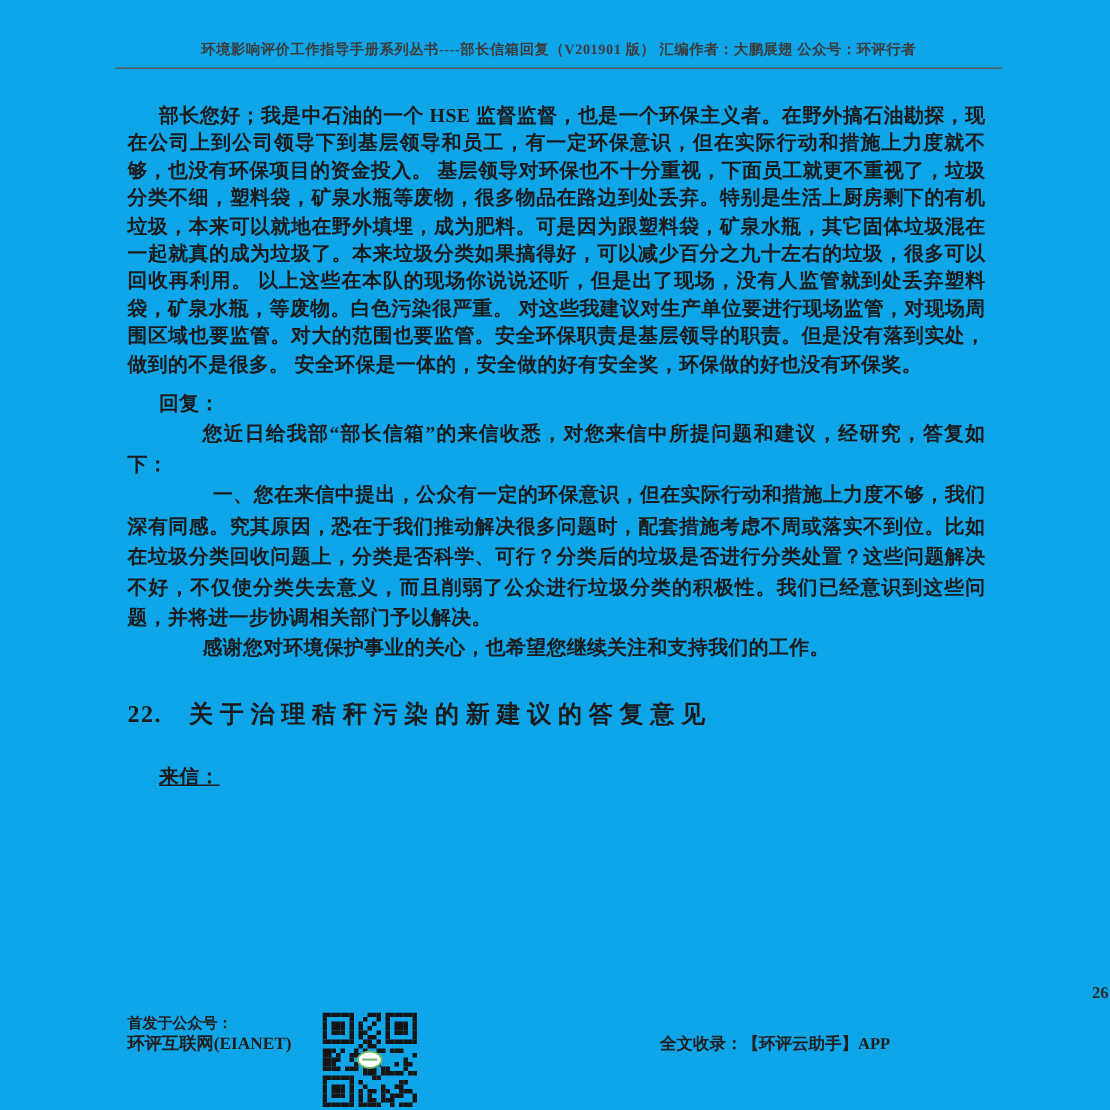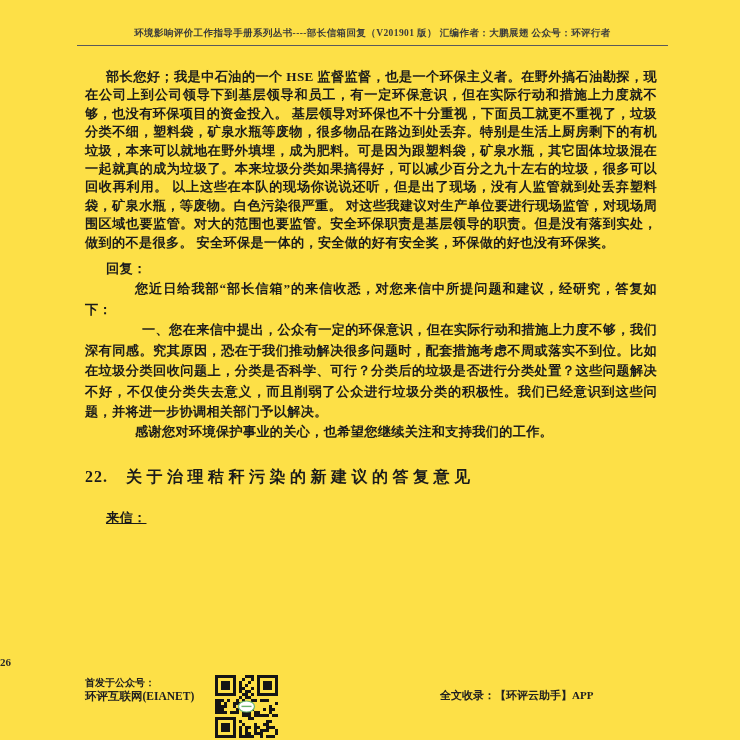--- a/index.html
+++ b/index.html
@@ -1,17 +1,17 @@
 <!DOCTYPE html>
 <html lang="zh"><head>
 <meta charset="utf-8">
 <style>
   html,body{margin:0;padding:0;background:#fff;}
   .page{
-    position:relative;width:740px;height:740px;background:#fde047;
+    position:relative;width:740px;height:740px;background:#0ea5e9;
     font-family:"Liberation Serif","DejaVu Serif",serif;
     color:#1b1b1b;overflow:hidden;
   }
   
   .header{
     position:absolute;left:77px;top:27px;width:591px;
     text-align:center;font-size:9.5px;letter-spacing:0.4px;
     color:#3c3c3c;padding-bottom:5px;border-bottom:1.4px solid #5a5a5a;
     font-weight:600;white-space:nowrap;
   }
@@ -30,21 +30,21 @@
   .section-heading{
     margin-top:24px !important;
     font-size:16px;font-weight:bold;line-height:20px;
     text-align:left;letter-spacing:0;
   }
   .section-heading .num{margin-right:18px;letter-spacing:1px;}
   .section-heading .ttl{letter-spacing:4.5px;}
   .letter-label{margin-top:22px !important;text-indent:21px;text-decoration:underline;}
   
   .page-number{
-    position:absolute;left:0;top:656px;width:739px;text-align:left;
+    position:absolute;left:0;top:656px;width:739px;text-align:right;
     font-size:11px;color:#2a2a2a;font-weight:600;
   }
   .footer-left{
     position:absolute;left:85px;top:676px;color:#202020;line-height:13.5px;
   }
   .footer-left .l1{font-size:10px;font-weight:600;}
   .footer-left .l2{font-size:11.5px;font-weight:bold;}
   .qr{position:absolute;left:215px;top:675px;width:63px;height:63px;}
   .footer-right{
     position:absolute;left:440px;top:688px;font-size:11px;color:#202020;

